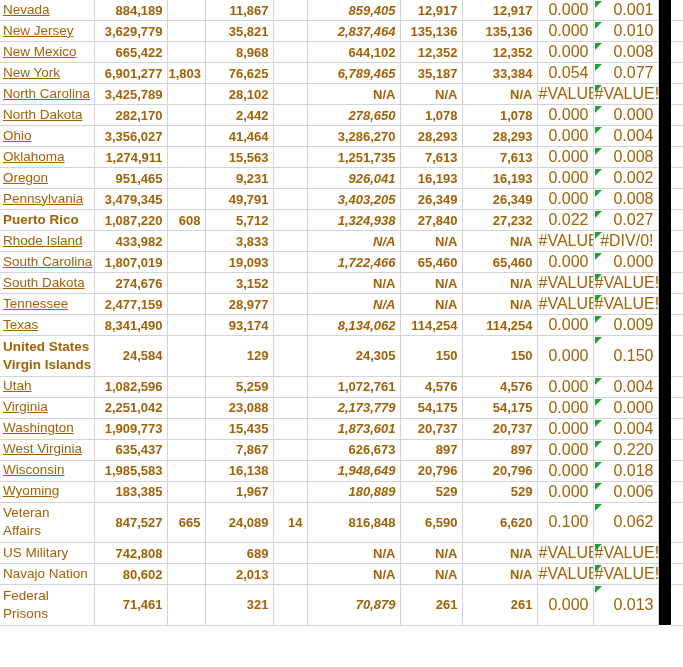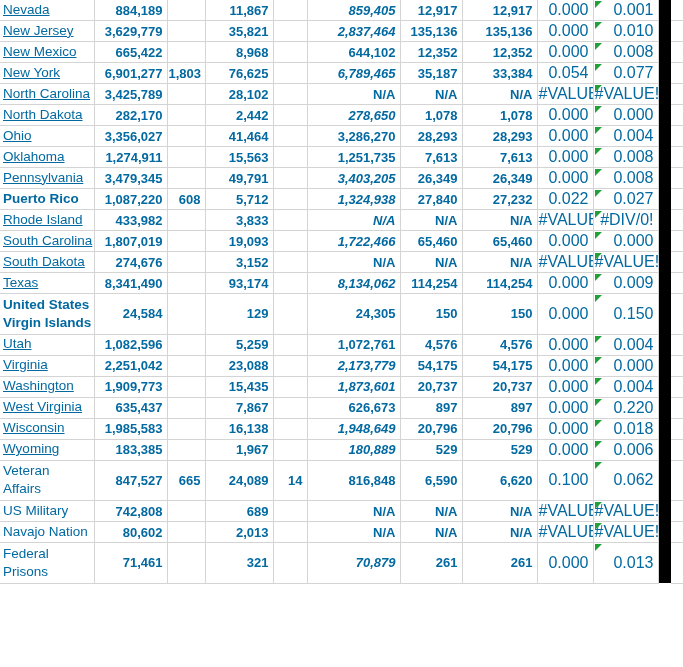--- a/index.html
+++ b/index.html
@@ -1,17 +1,17 @@
 <!DOCTYPE html>
 <html><head>
 <meta charset="utf-8">
 <style>
   html,body{margin:0;padding:0;background:#ffffff;}
   #viewport{width:683px;height:667px;overflow:hidden;background:#ffffff;position:relative;
-    font-family:"Liberation Sans", sans-serif;color:#0369a1;}
+    font-family:"Liberation Sans", sans-serif;color:#a16207;}
   table{border-collapse:collapse;table-layout:fixed;width:683px;}
   td{overflow:hidden;vertical-align:middle;box-sizing:border-box;}
   tr.row td{height:20.2px;}
   tr.row.tall td{height:40.5px;}
   td.gline{border-right:1px solid #d4d4d4;border-bottom:1px solid #d4d4d4;}
   td.state{font-size:13.5px;text-align:left;padding:0 2px 0 3px;white-space:pre;line-height:1.35;}
   td.state.u{text-decoration:underline;}
   td.state.b{font-weight:700;}
   td.num{font-size:13px;font-weight:700;text-align:right;padding-right:4px;}
   td.num.it{font-style:italic;}
@@ -148,20 +148,34 @@
           <td class="gline num"></td>
           <td class="gline num">1,251,735</td>
           <td class="gline num">7,613</td>
           <td class="gline num">7,613</td>
           <td class="gline ratio">0.000</td>
           <td class="gline ratio jcell"><span class="tri" style="border-top-color: rgb(33, 160, 56);"></span><span>0.008</span></td>
           <td class="bar" style="background: rgb(0, 0, 0);"></td>
           <td class="tail"></td>
         </tr>
         <tr class="row">
+          <td class="gline state u">Oregon</td>
+          <td class="gline num">951,465</td>
+          <td class="gline num"></td>
+          <td class="gline num">9,231</td>
+          <td class="gline num"></td>
+          <td class="gline num it">926,041</td>
+          <td class="gline num">16,193</td>
+          <td class="gline num">16,193</td>
+          <td class="gline ratio">0.000</td>
+          <td class="gline ratio jcell"><span class="tri" style="border-top-color: rgb(33, 160, 56);"></span><span>0.002</span></td>
+          <td class="bar" style="background: rgb(0, 0, 0);"></td>
+          <td class="tail"></td>
+        </tr>
+        <tr class="row">
           <td class="gline state u">Pennsylvania</td>
           <td class="gline num">3,479,345</td>
           <td class="gline num"></td>
           <td class="gline num">49,791</td>
           <td class="gline num"></td>
           <td class="gline num it">3,403,205</td>
           <td class="gline num">26,349</td>
           <td class="gline num">26,349</td>
           <td class="gline ratio">0.000</td>
           <td class="gline ratio jcell"><span class="tri" style="border-top-color: rgb(33, 160, 56);"></span><span>0.008</span></td>
@@ -210,20 +224,34 @@
           <td class="bar" style="background: rgb(0, 0, 0);"></td>
           <td class="tail"></td>
         </tr>
         <tr class="row">
           <td class="gline state u">South Dakota</td>
           <td class="gline num">274,676</td>
           <td class="gline num"></td>
           <td class="gline num">3,152</td>
           <td class="gline num"></td>
           <td class="gline num">N/A</td>
+          <td class="gline num">N/A</td>
+          <td class="gline num">N/A</td>
+          <td class="gline ratio">#VALUE!</td>
+          <td class="gline ratio jcell"><span class="tri" style="border-top-color: rgb(33, 160, 56);"></span><span>#VALUE!</span></td>
+          <td class="bar" style="background: rgb(0, 0, 0);"></td>
+          <td class="tail"></td>
+        </tr>
+        <tr class="row">
+          <td class="gline state u">Tennessee</td>
+          <td class="gline num">2,477,159</td>
+          <td class="gline num"></td>
+          <td class="gline num">28,977</td>
+          <td class="gline num"></td>
+          <td class="gline num it">N/A</td>
           <td class="gline num">N/A</td>
           <td class="gline num">N/A</td>
           <td class="gline ratio">#VALUE!</td>
           <td class="gline ratio jcell"><span class="tri" style="border-top-color: rgb(33, 160, 56);"></span><span>#VALUE!</span></td>
           <td class="bar" style="background: rgb(0, 0, 0);"></td>
           <td class="tail"></td>
         </tr>
         <tr class="row">
           <td class="gline state u">Texas</td>
           <td class="gline num">8,341,490</td>

